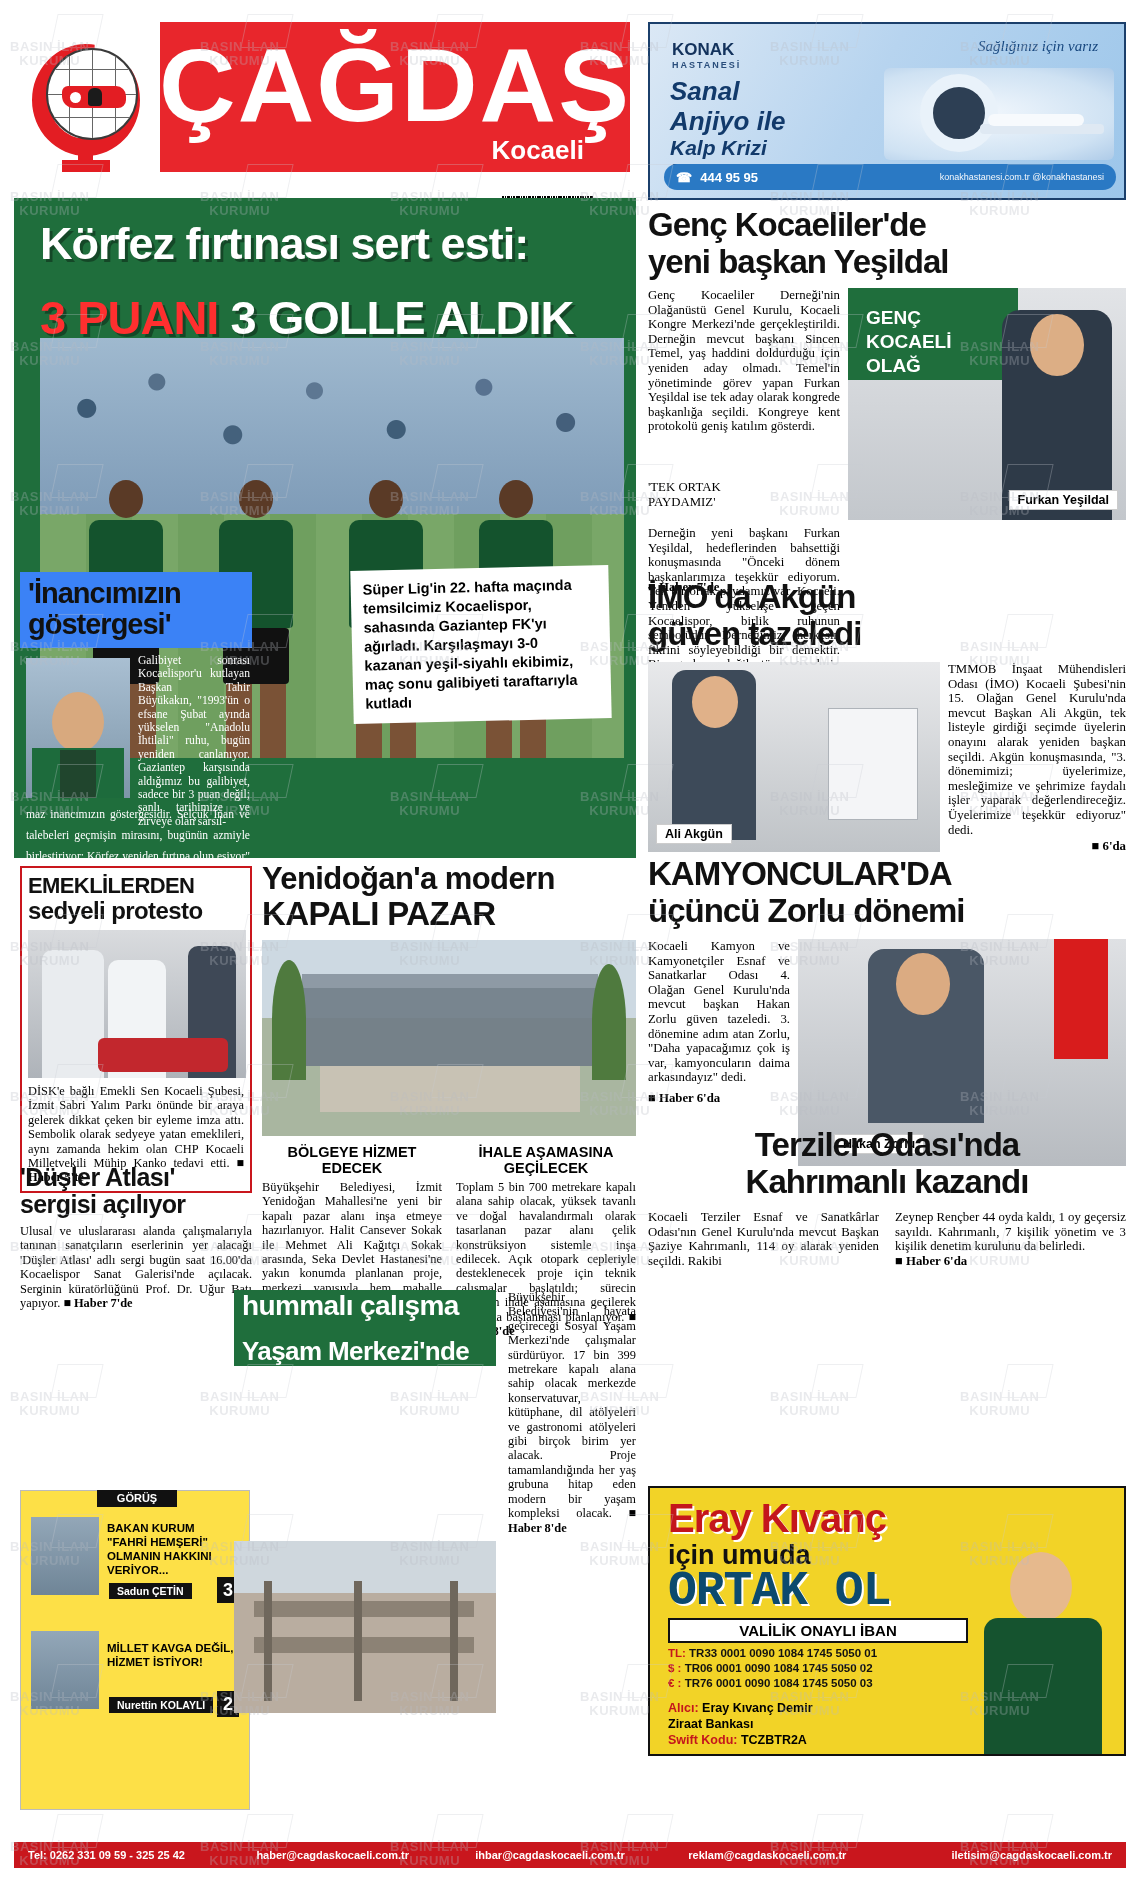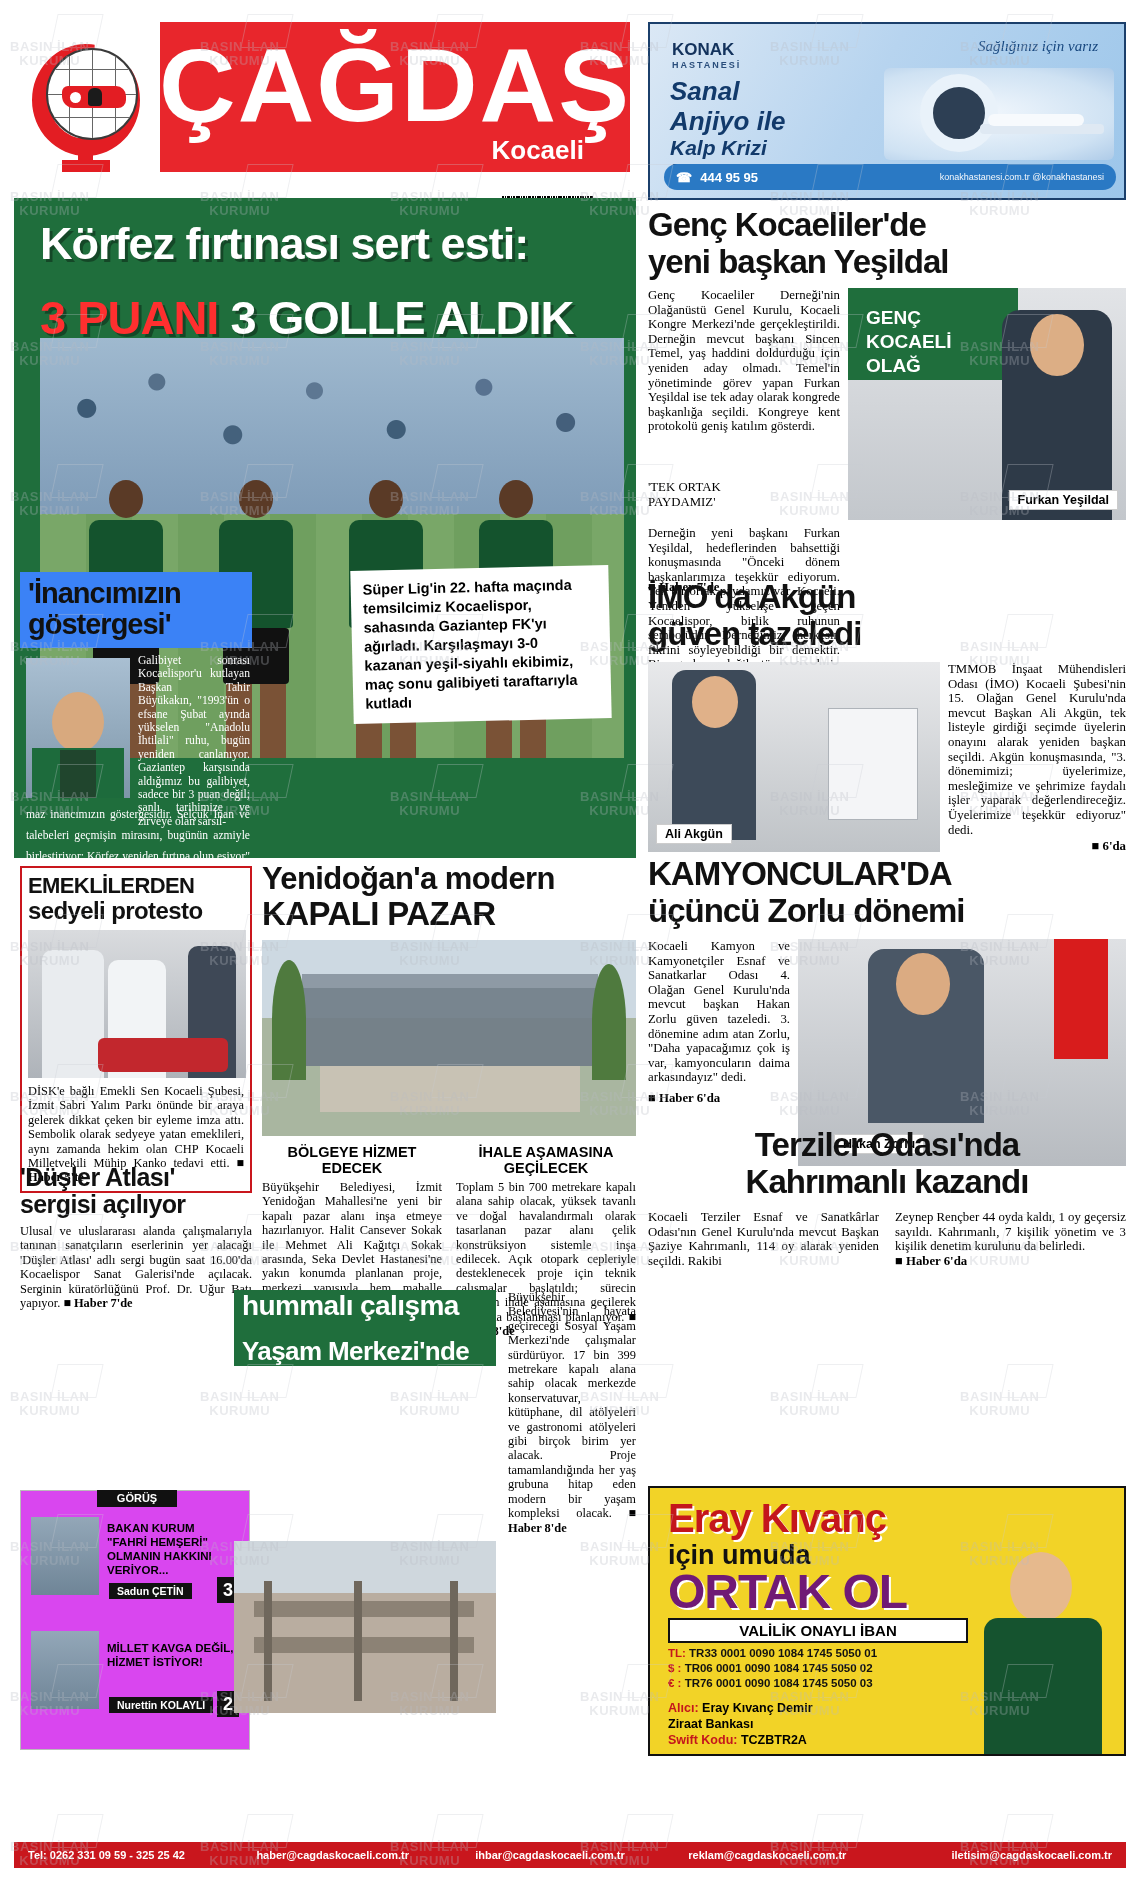--- a/index.html
+++ b/index.html
@@ -202,40 +202,40 @@
   .namechip{ position:absolute; background:#fff; padding:2px 8px; border:1px solid #ccc;
      font-family:"Liberation Sans",sans-serif; font-weight:bold; font-size:12.5px;}
 
   
   .blk{ position:absolute; }
   .bh{ font-family:"Liberation Sans",sans-serif; font-weight:bold; letter-spacing:-.6px; color:#111;}
   .btxt{ font-size:12.4px; line-height:14.4px; text-align:justify;}
   .subhd{ font-family:"Liberation Sans",sans-serif; font-weight:bold; font-size:14.5px; text-align:center;}
 
   
-  .gorus{ position:absolute; left:20px; top:1490px; width:230px; height:260px;
-     border:1px solid #bbb; background:#d946ef;}
+  .gorus{ position:absolute; left:20px; top:1490px; width:230px; height:320px;
+     border:1px solid #bbb; background:#fde047;}
   .gtab{ position:absolute; left:76px; top:-1px; width:80px; height:17px; background:#111; color:#fff;
      font-family:"Liberation Sans",sans-serif; font-weight:bold; font-size:11px; text-align:center; line-height:17px;}
   .gface{ width:68px;height:78px;background:linear-gradient(#93a7b8,#6f8597); position:absolute;}
   .gnum{ position:absolute; width:22px;height:26px; background:#111; color:#fff;
      font-family:"Liberation Sans",sans-serif;font-weight:bold;font-size:18px;text-align:center;line-height:26px;}
   .gname{ position:absolute; background:#111; color:#fff; font-family:"Liberation Sans",sans-serif;
      font-weight:bold; font-size:10.5px; padding:2px 8px;}
 
   
   .eray{ position:absolute; left:648px; top:1486px; width:478px; height:270px;
      background:#f2d327; border:2px solid #111; overflow:hidden;}
   .eray .t1{ position:absolute; left:18px; top:8px; color:#c4161c;
      font-family:"Liberation Sans",sans-serif; font-weight:bold; font-size:40px; letter-spacing:-1px;
      text-shadow:2px 2px 0 #fff;}
   .eray .t2{ position:absolute; left:18px; top:52px; color:#111;
      font-family:"Liberation Sans",sans-serif; font-weight:bold; font-size:27px;}
-  .eray .t3{ position:absolute; left:18px; top:76px; color:#701a75;
-     font-family:Liberation Sans, sans-serif; font-weight:bold; font-size:48px; letter-spacing:-1px;
+  .eray .t3{ position:absolute; left:18px; top:76px; color:#0c4a6e;
+     font-family:Liberation Mono, monospace; font-weight:bold; font-size:48px; letter-spacing:-1px;
      text-shadow:2px 2px 0 #fff;}
   .eray .ibanhd{ position:absolute; left:18px; top:130px; width:300px; background:#fff; border:2px solid #111;
      text-align:center; font-family:"Liberation Sans",sans-serif; font-weight:bold; font-size:15px; padding:2px 0;}
   .eray .ibans{ position:absolute; left:18px; top:158px; width:310px; font-family:"Liberation Sans",sans-serif;
      font-weight:bold; font-size:11.5px; line-height:15px; color:#111;}
   .eray .ibans b{ color:#c4161c; }
   .eray .alici{ position:absolute; left:18px; top:212px; width:330px; font-family:"Liberation Sans",sans-serif;
      font-weight:bold; font-size:12.5px; line-height:16px;}
   .eray .alici b{ color:#c4161c;}
   .eray .kid{ position:absolute; right:8px; bottom:0; width:150px; height:206px;}

